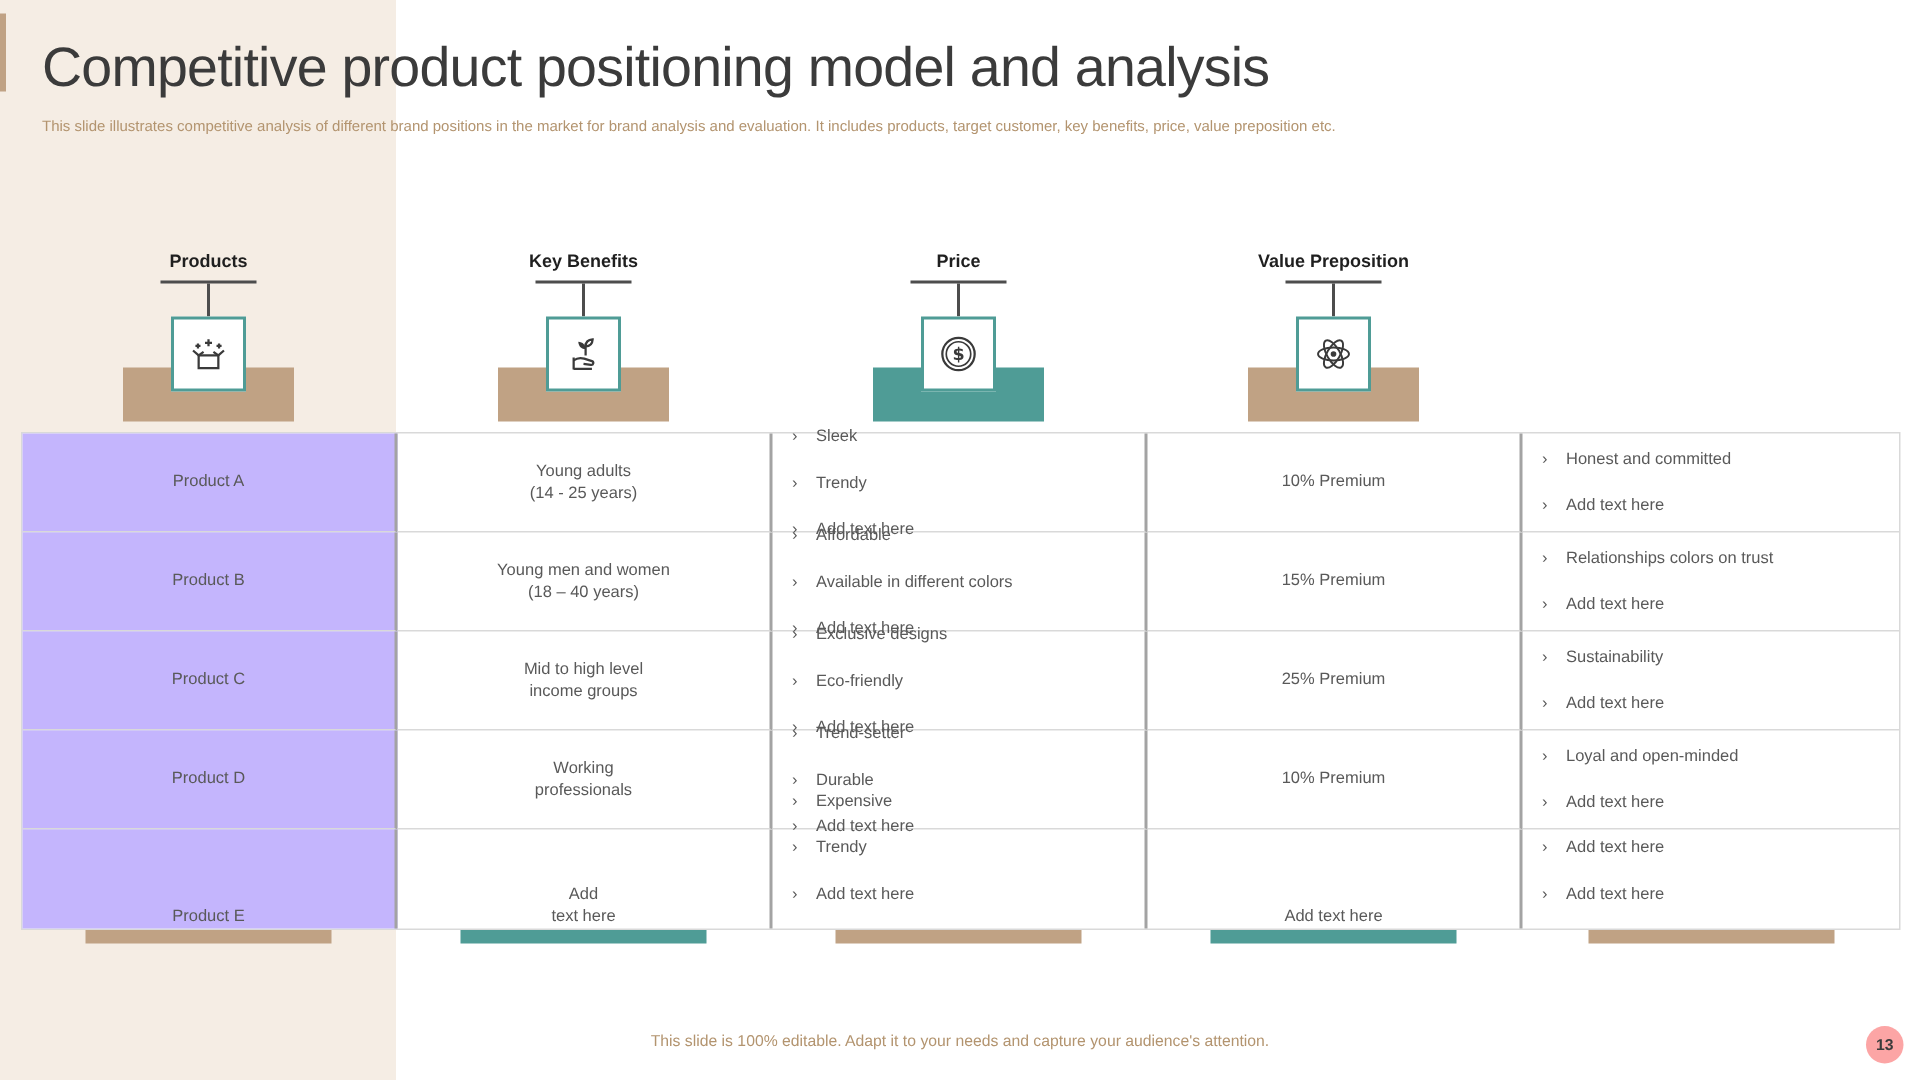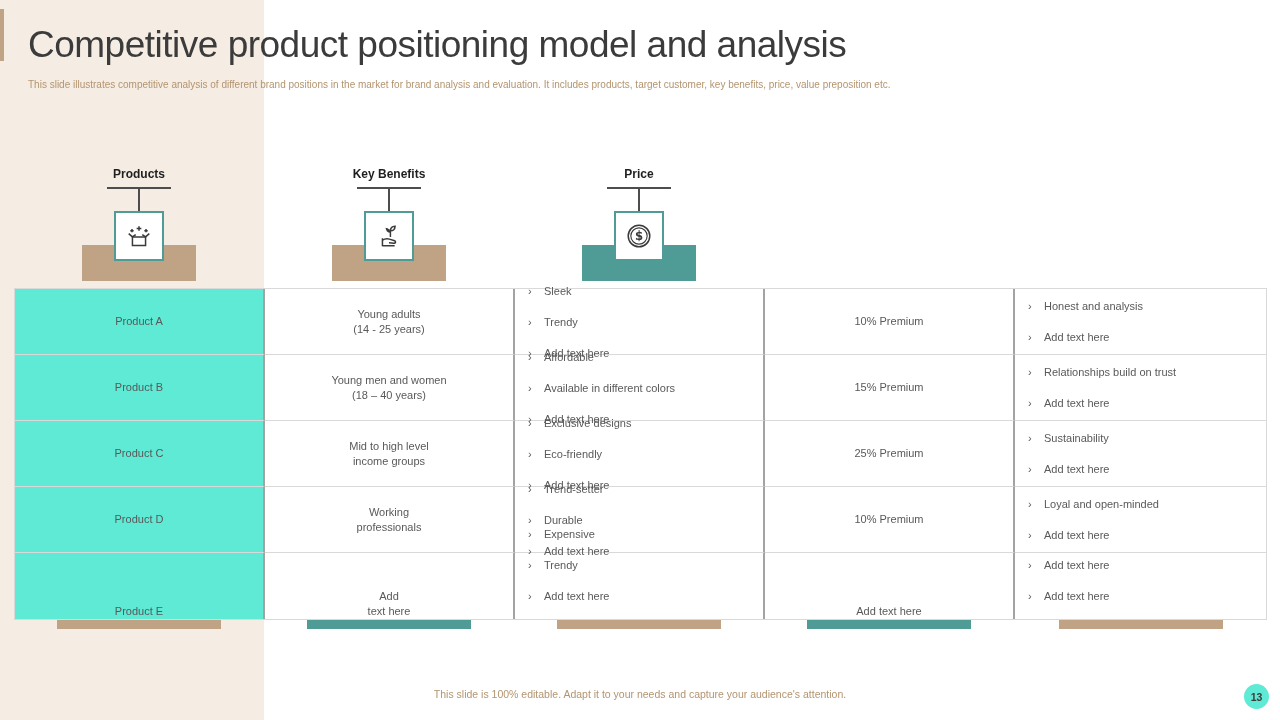--- a/index.html
+++ b/index.html
@@ -30,33 +30,33 @@
             display:flex;align-items:center;justify-content:center;}
 
   .table{position:absolute;left:14px;top:288px;width:1253px;box-sizing:border-box;
          border:1px solid #d9d9d9;background:#ffffff;display:grid;
          grid-template-columns:250px 250px 250px 250px 251px;}
   .cell{box-sizing:border-box;height:66px;border-right:2px solid #a3a3a3;border-bottom:1px solid #d9d9d9;
         display:flex;align-items:center;justify-content:center;text-align:center;
         font-size:11px;color:#595959;white-space:pre-line;padding:0 10px;line-height:15px;}
   .table .cell:nth-child(5n){border-right:none;}
   .table .cell:nth-child(n+21){border-bottom:none;align-items:flex-end;}
-  .col-product{background:#5eead4;}
+  .col-product{background:#c4b5fd;}
   .cell.bullets{justify-content:flex-start;text-align:left;padding-left:12px;}
   .bullet{position:relative;padding-left:17px;line-height:16px;white-space:nowrap;}
   .bullet::before{content:"\203A";position:absolute;left:1px;top:0;color:#595959;}
 
   .bars{position:absolute;left:14px;top:620px;width:1253px;display:grid;
         grid-template-columns:250px 250px 250px 250px 253px;}
   .bar{width:164px;height:9px;margin:0 auto;}
 
   .footer{position:absolute;left:0;right:0;bottom:20px;text-align:center;
           font-size:10.5px;color:#b3946f;}
   .page-badge{position:absolute;right:11px;bottom:11px;width:25px;height:25px;border-radius:50%;
-              background:#5eead4;color:#3b3b3b;font-size:10.5px;font-weight:bold;
+              background:#fca5a5;color:#3b3b3b;font-size:10.5px;font-weight:bold;
               display:flex;align-items:center;justify-content:center;}
   svg{display:block;}
 </style>
 </head>
 <body>
 
 <div class="slide">
   <div class="cream-strip"></div>
   <div class="accent-bar"></div>
 
@@ -117,57 +117,75 @@
             <svg width="30" height="30" viewBox="0 0 32 32">
               <circle cx="16" cy="16" r="11.5" fill="none" stroke="#3a3a3a" stroke-width="1.6"></circle>
               <circle cx="16" cy="16" r="8.7" fill="none" stroke="#3a3a3a" stroke-width="1.2"></circle>
               <text x="16" y="20.5" text-anchor="middle" font-size="12.5" font-weight="bold" fill="#3a3a3a" font-family="DejaVu Sans, sans-serif">$</text>
             </svg>
           </span>
         </div>
       </div>
     </div>
 
+    <div class="col-head">
+      <div class="col-label">Value Preposition</div>
+      <div class="col-underline"></div>
+      <div class="col-vline"></div>
+      <div class="icon-stack">
+        <div class="icon-rect tan-bg"></div>
+        <div class="icon-box">
+          <span>
+            <svg width="30" height="30" viewBox="0 0 32 32" fill="none" stroke="#3a3a3a" stroke-width="1.4">
+              <ellipse cx="16" cy="16" rx="11" ry="4.6"></ellipse>
+              <ellipse cx="16" cy="16" rx="11" ry="4.6" transform="rotate(60 16 16)"></ellipse>
+              <ellipse cx="16" cy="16" rx="11" ry="4.6" transform="rotate(-60 16 16)"></ellipse>
+              <circle cx="16" cy="16" r="2" fill="#3a3a3a" stroke="none"></circle>
+            </svg>
+          </span>
+        </div>
+      </div>
+    </div>
 
   </div>
 
   <div class="table">
 
     <div class="cell col-product">Product A</div>
     <div class="cell">Young adults
 (14 - 25 years)</div>
     <div class="cell bullets">
       <div>
         <div class="bullet">Sleek</div>
         <div class="bullet">Trendy</div>
         <div class="bullet">Add text here</div>
       </div>
     </div>
     <div class="cell">10% Premium</div>
     <div class="cell bullets">
       <div>
-        <div class="bullet">Honest and analysis</div>
+        <div class="bullet">Honest and committed</div>
         <div class="bullet">Add text here</div>
       </div>
     </div>
 
     <div class="cell col-product">Product B</div>
     <div class="cell">Young men and women
 (18 – 40 years)</div>
     <div class="cell bullets">
       <div>
         <div class="bullet">Affordable</div>
         <div class="bullet">Available in different colors</div>
         <div class="bullet">Add text here</div>
       </div>
     </div>
     <div class="cell">15% Premium</div>
     <div class="cell bullets">
       <div>
-        <div class="bullet">Relationships build on trust</div>
+        <div class="bullet">Relationships colors on trust</div>
         <div class="bullet">Add text here</div>
       </div>
     </div>
 
     <div class="cell col-product">Product C</div>
     <div class="cell">Mid to high level
 income groups</div>
     <div class="cell bullets">
       <div>
         <div class="bullet">Exclusive designs</div>

